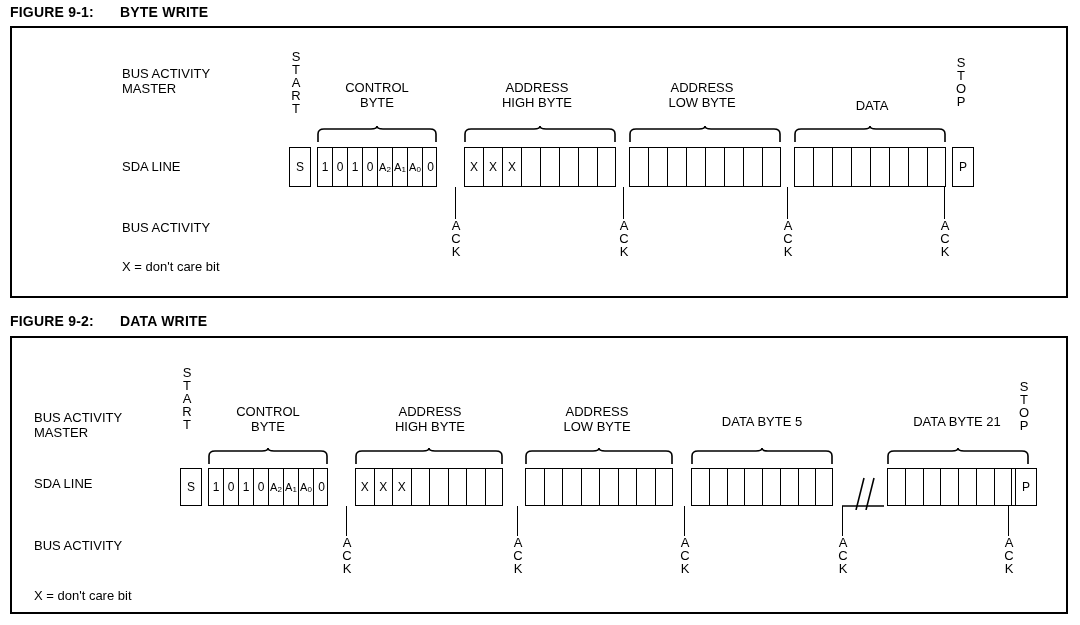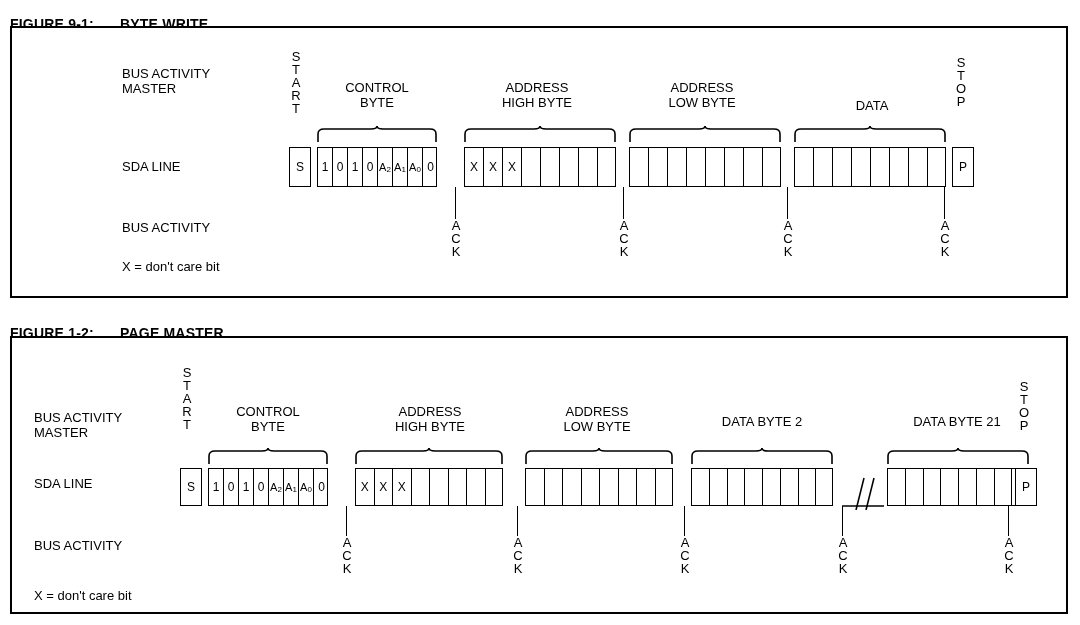--- a/index.html
+++ b/index.html
@@ -16,21 +16,21 @@
     overflow: hidden;
   }
 
   .figure-title {
     font-size: 14px;
     font-weight: bold;
     letter-spacing: 0.2px;
     white-space: nowrap;
   }
   .figure-title .fig-label { display: inline-block; }
-  .figure-title .fig-name { display: inline-block; margin-left: 22px; margin-top: 12px; }
+  .figure-title .fig-name { display: inline-block; margin-left: 22px; }
 
   .panel {
     position: absolute;
     border: 2px solid #000;
     background: #fff;
     box-sizing: border-box;
   }
 
   
   .row-label {
@@ -233,22 +233,22 @@
 
   <div class="ack-line" style="left:932px; top:159px; height:32px;"></div>
   <div class="ack" style="left:924px; top:191px; width:18px;">A
 C
 K</div>
 
   <div class="note" style="left:110px; top:231px;">X = don't care bit</div>
 </div>
 
 <div class="figure-title" style="position:absolute; left:10px; top:313px;">
-  <span class="fig-label">FIGURE 1-2:</span>
-  <span class="fig-name">PAGE MASTER</span>
+  <span class="fig-label">FIGURE 9-2:</span>
+  <span class="fig-name">DATA WRITE</span>
 </div>
 
 <div class="panel" style="left:10px; top:336px; width:1058px; height:278px;">
 
   <div class="row-label" style="left:22px; top:72px;">BUS ACTIVITY
 MASTER</div>
   <div class="row-label" style="left:22px; top:138px;">SDA LINE</div>
   <div class="row-label" style="left:22px; top:200px;">BUS ACTIVITY</div>
 
   <div class="vlabel" style="left:168px; top:28px; width:14px;">S
@@ -260,21 +260,21 @@
 T
 O
 P</div>
 
   <div class="grp-label" style="left:196px; top:66px; width:120px;">CONTROL
 BYTE</div>
   <div class="grp-label" style="left:338px; top:66px; width:160px;">ADDRESS
 HIGH BYTE</div>
   <div class="grp-label" style="left:510px; top:66px; width:150px;">ADDRESS
 LOW BYTE</div>
-  <div class="grp-label" style="left:670px; top:76px; width:160px;">DATA BYTE 2</div>
+  <div class="grp-label" style="left:670px; top:76px; width:160px;">DATA BYTE 5</div>
   <div class="grp-label" style="left:865px; top:76px; width:160px;">DATA BYTE 21</div>
 
   <div class="brace" style="left:196px; top:110px;">
     <svg width="120" height="16" viewBox="0 0 120 16">
         <path d="M1 16 L1 8 Q1 3 7 3 L54 3 Q60 3 60 0 Q60 3 66 3 L113 3 Q119 3 119 8 L119 16" fill="none" stroke="#000" stroke-width="1.6"></path>
       </svg>
   </div>
   <div class="brace" style="left:343px; top:110px;">
     <svg width="148" height="16" viewBox="0 0 148 16">
         <path d="M1 16 L1 8 Q1 3 7 3 L68 3 Q74 3 74 0 Q74 3 80 3 L141 3 Q147 3 147 8 L147 16" fill="none" stroke="#000" stroke-width="1.6"></path>

